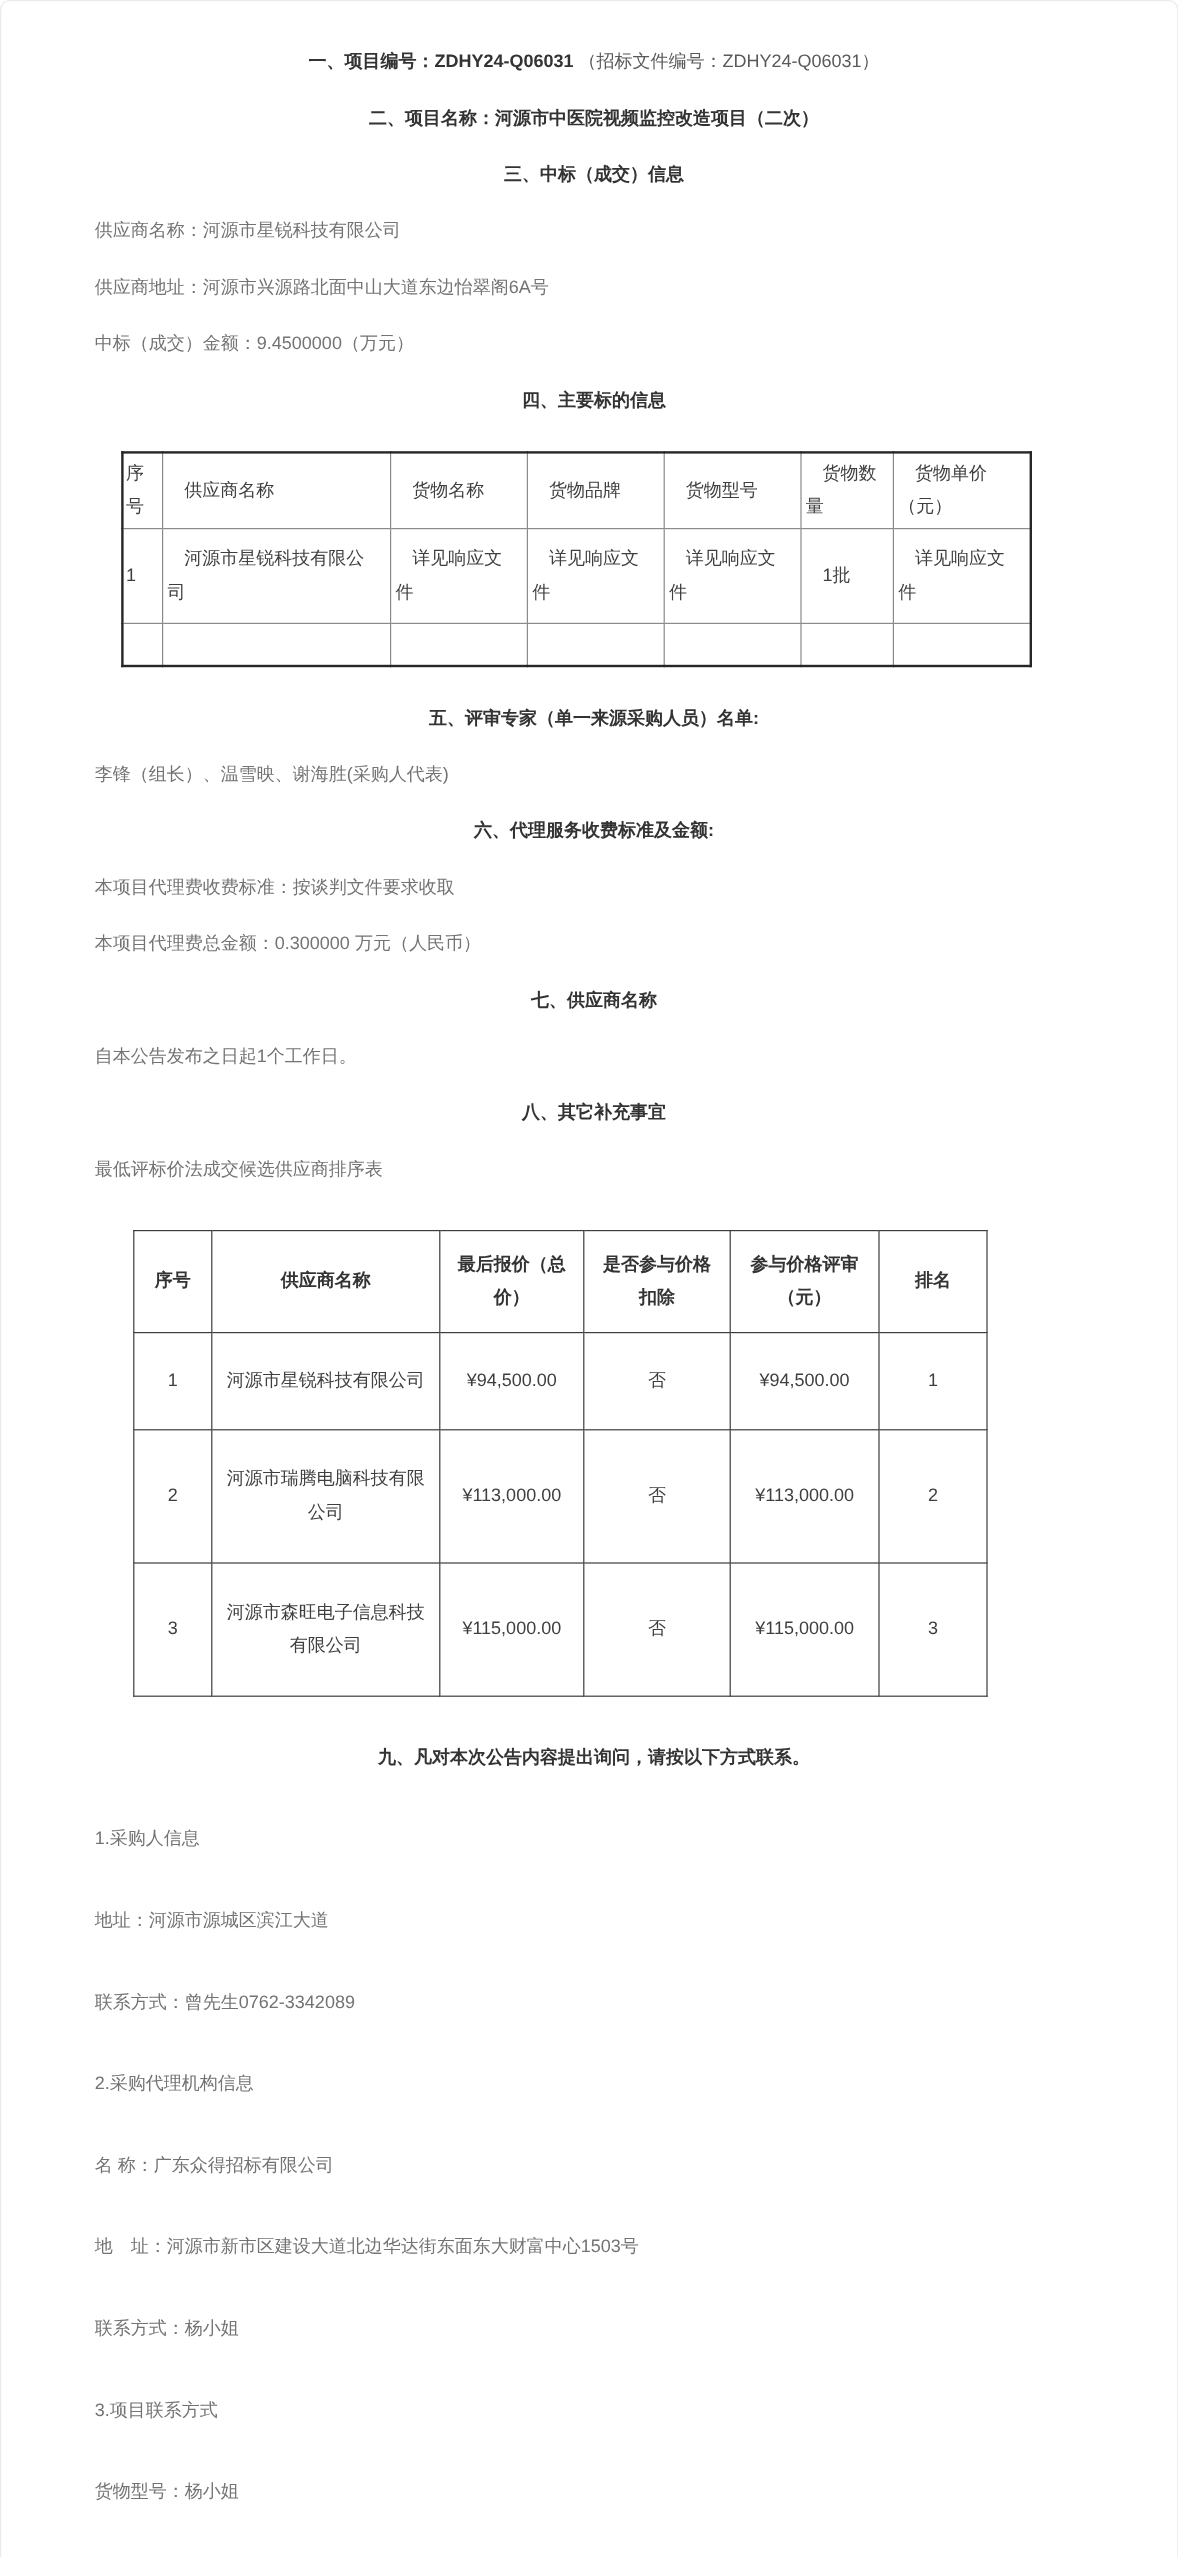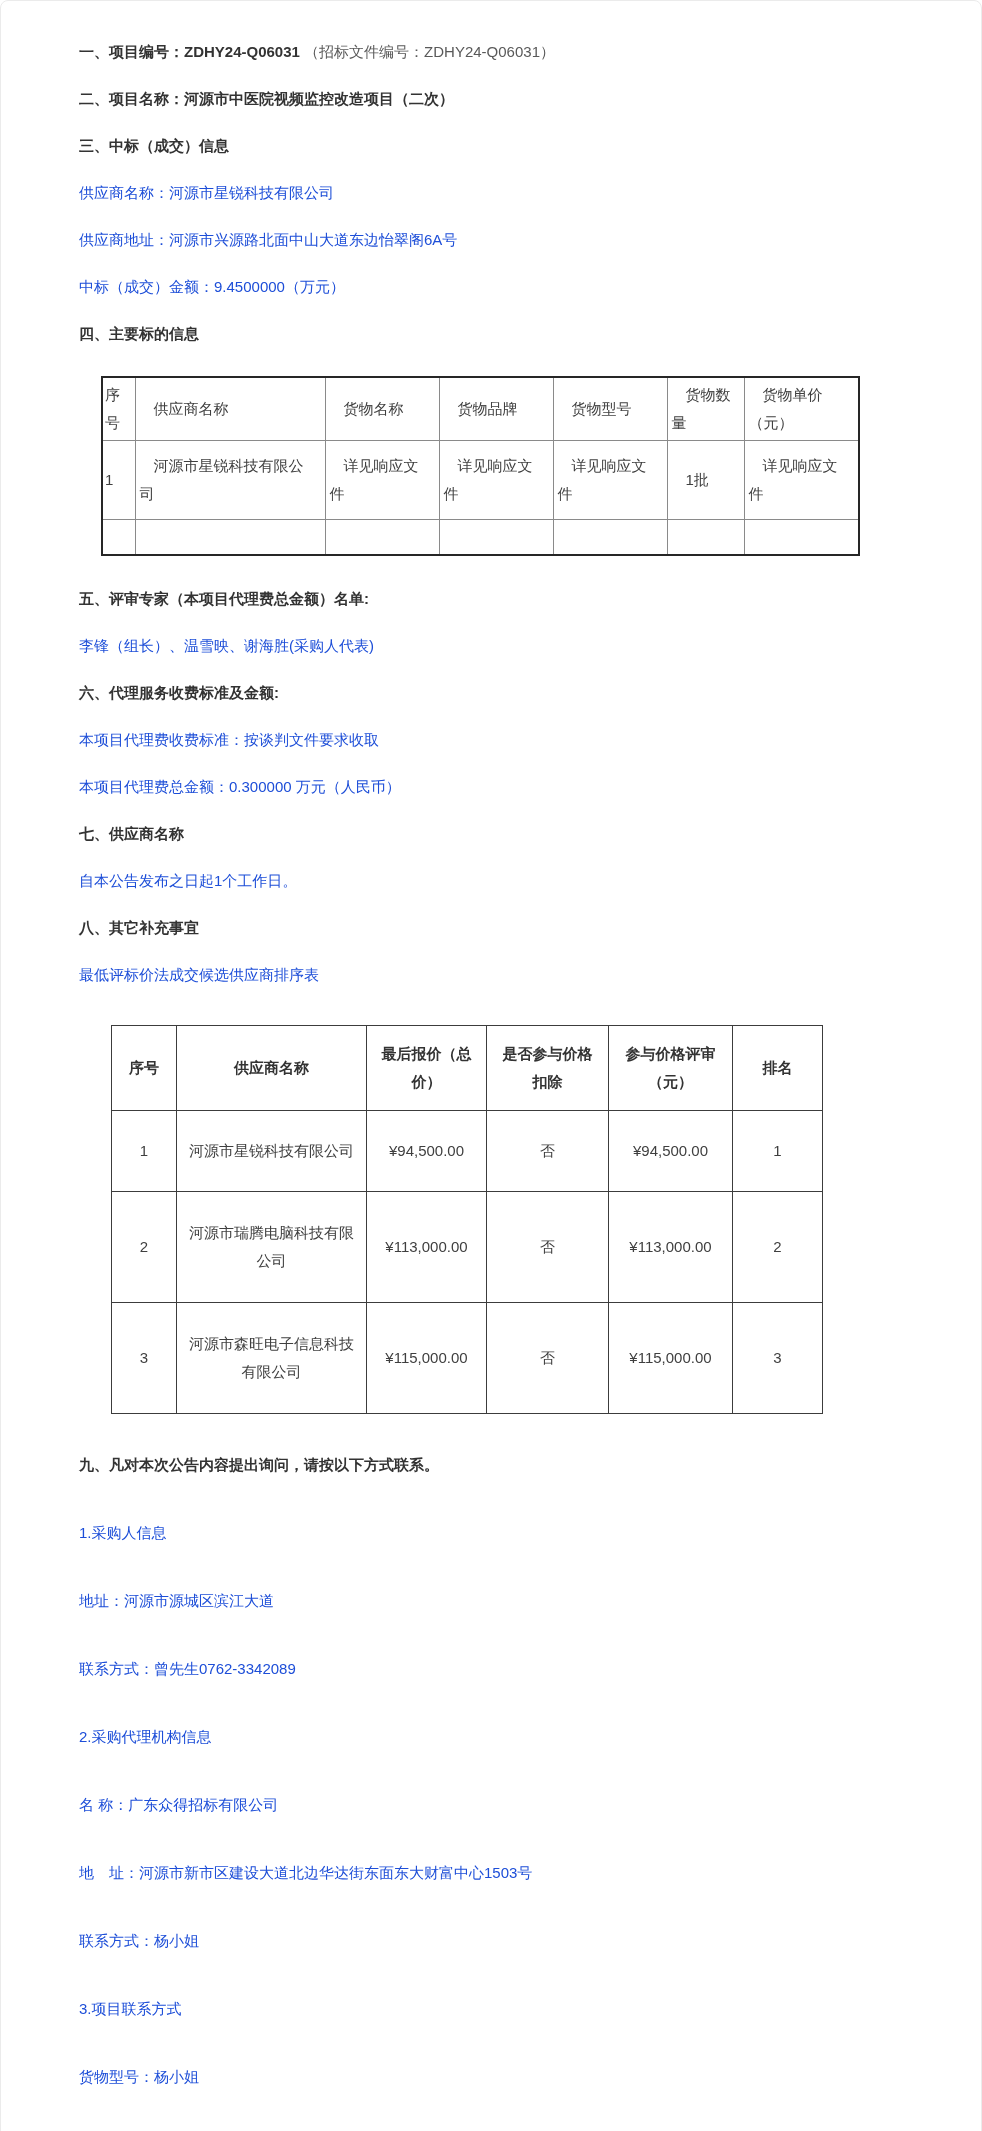--- a/index.html
+++ b/index.html
@@ -14,25 +14,26 @@
       padding: 14px 70px 60px 78px;
       color: #474747;
     }
     p { margin: 0; }
     .h {
       font-size: 15px;
       line-height: 21px;
       font-weight: bold;
       color: #333333;
       margin: 26px 0;
+      text-align: center;
     }
     .p {
       font-size: 15px;
       line-height: 21px;
-      color: #1d4ed8;
+      color: #737373;
       margin: 26px 0;
       white-space: pre-wrap;
     }
     .note {
       font-weight: normal;
       color: #595959;
     }
     
     table.t1 {
       border-collapse: collapse;
@@ -132,21 +133,21 @@
         <td></td>
         <td></td>
         <td></td>
         <td></td>
         <td></td>
         <td></td>
       </tr>
     </tbody>
   </table>
 
-  <p class="h">五、评审专家（本项目代理费总金额）名单:</p>
+  <p class="h">五、评审专家（单一来源采购人员）名单:</p>
   <p class="p">李锋（组长）、温雪映、谢海胜(采购人代表)</p>
 
   <p class="h">六、代理服务收费标准及金额:</p>
   <p class="p">本项目代理费收费标准：按谈判文件要求收取</p>
   <p class="p">本项目代理费总金额：0.300000 万元（人民币）</p>
 
   <p class="h">七、供应商名称</p>
   <p class="p">自本公告发布之日起1个工作日。</p>
 
   <p class="h">八、其它补充事宜</p>

